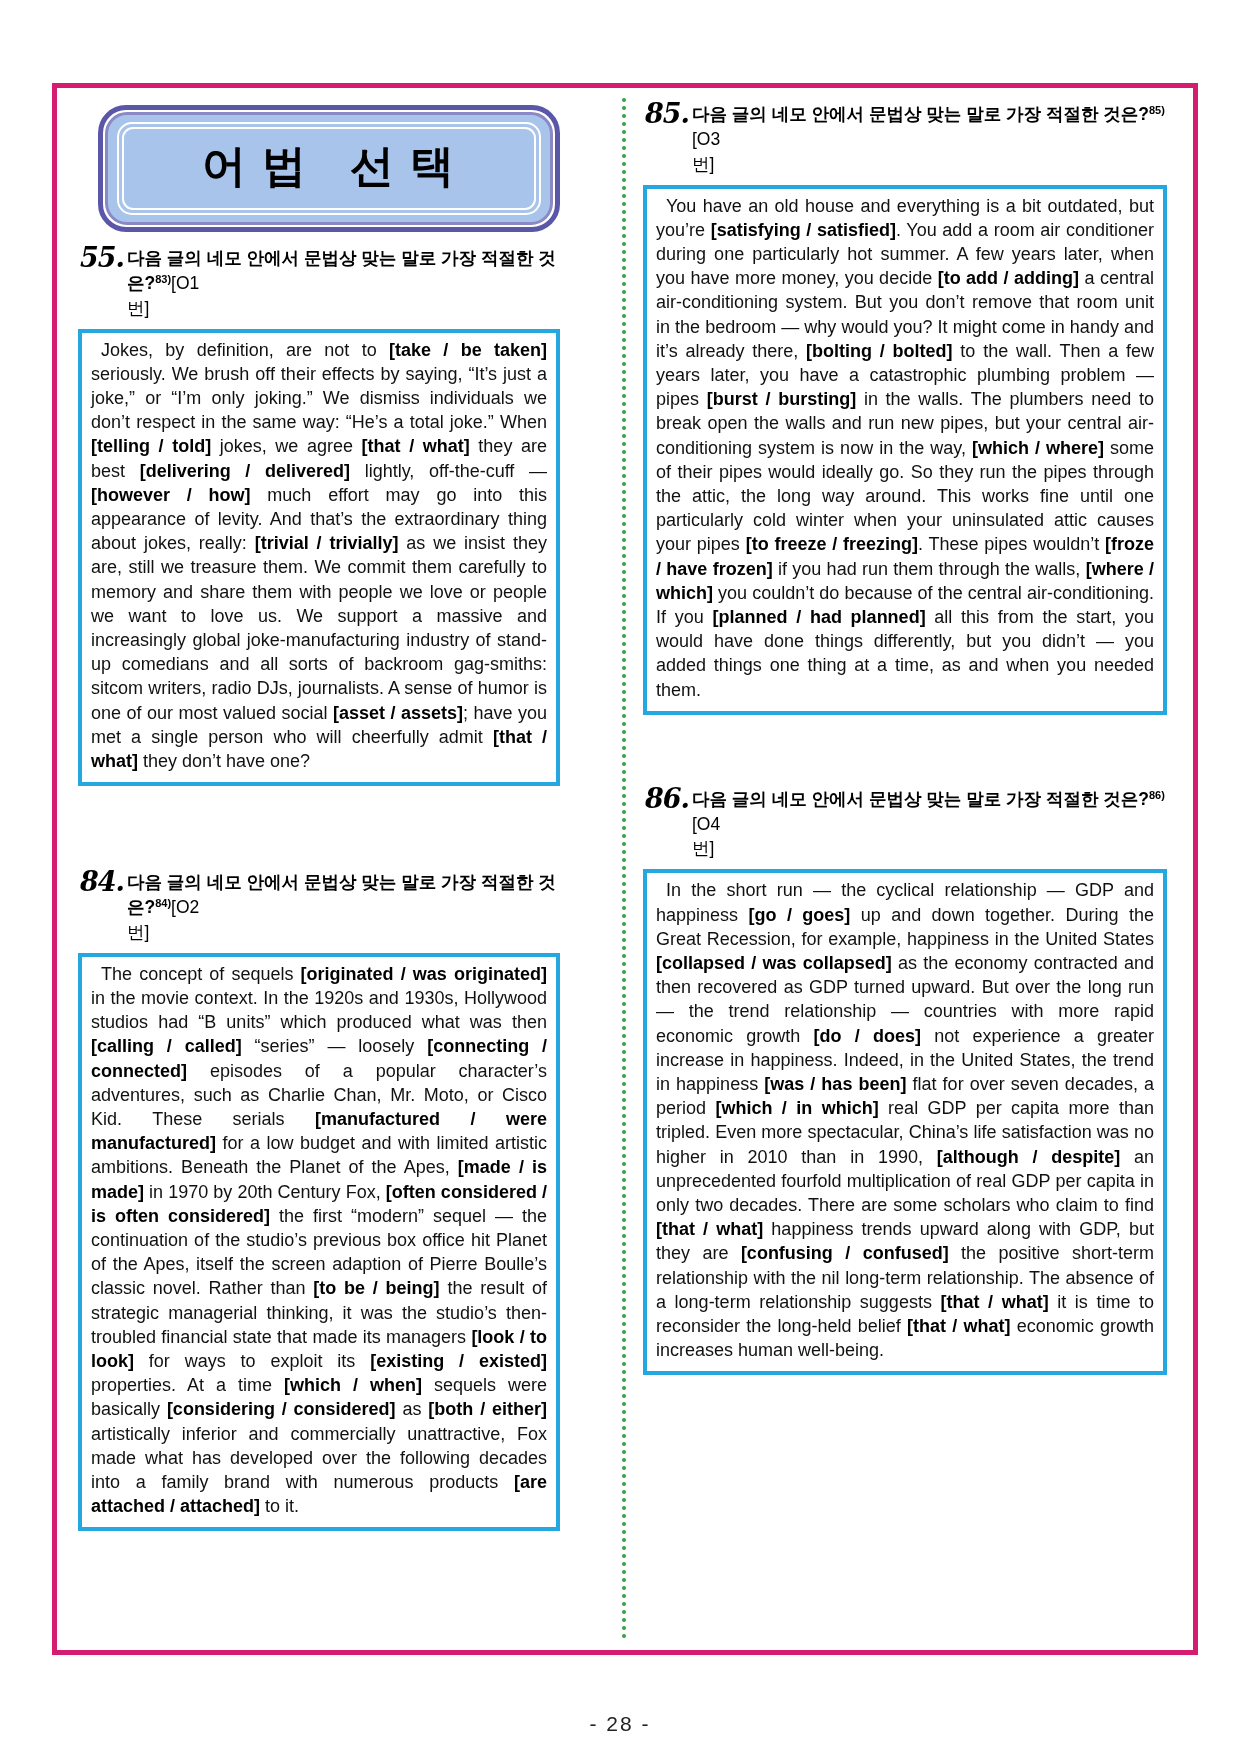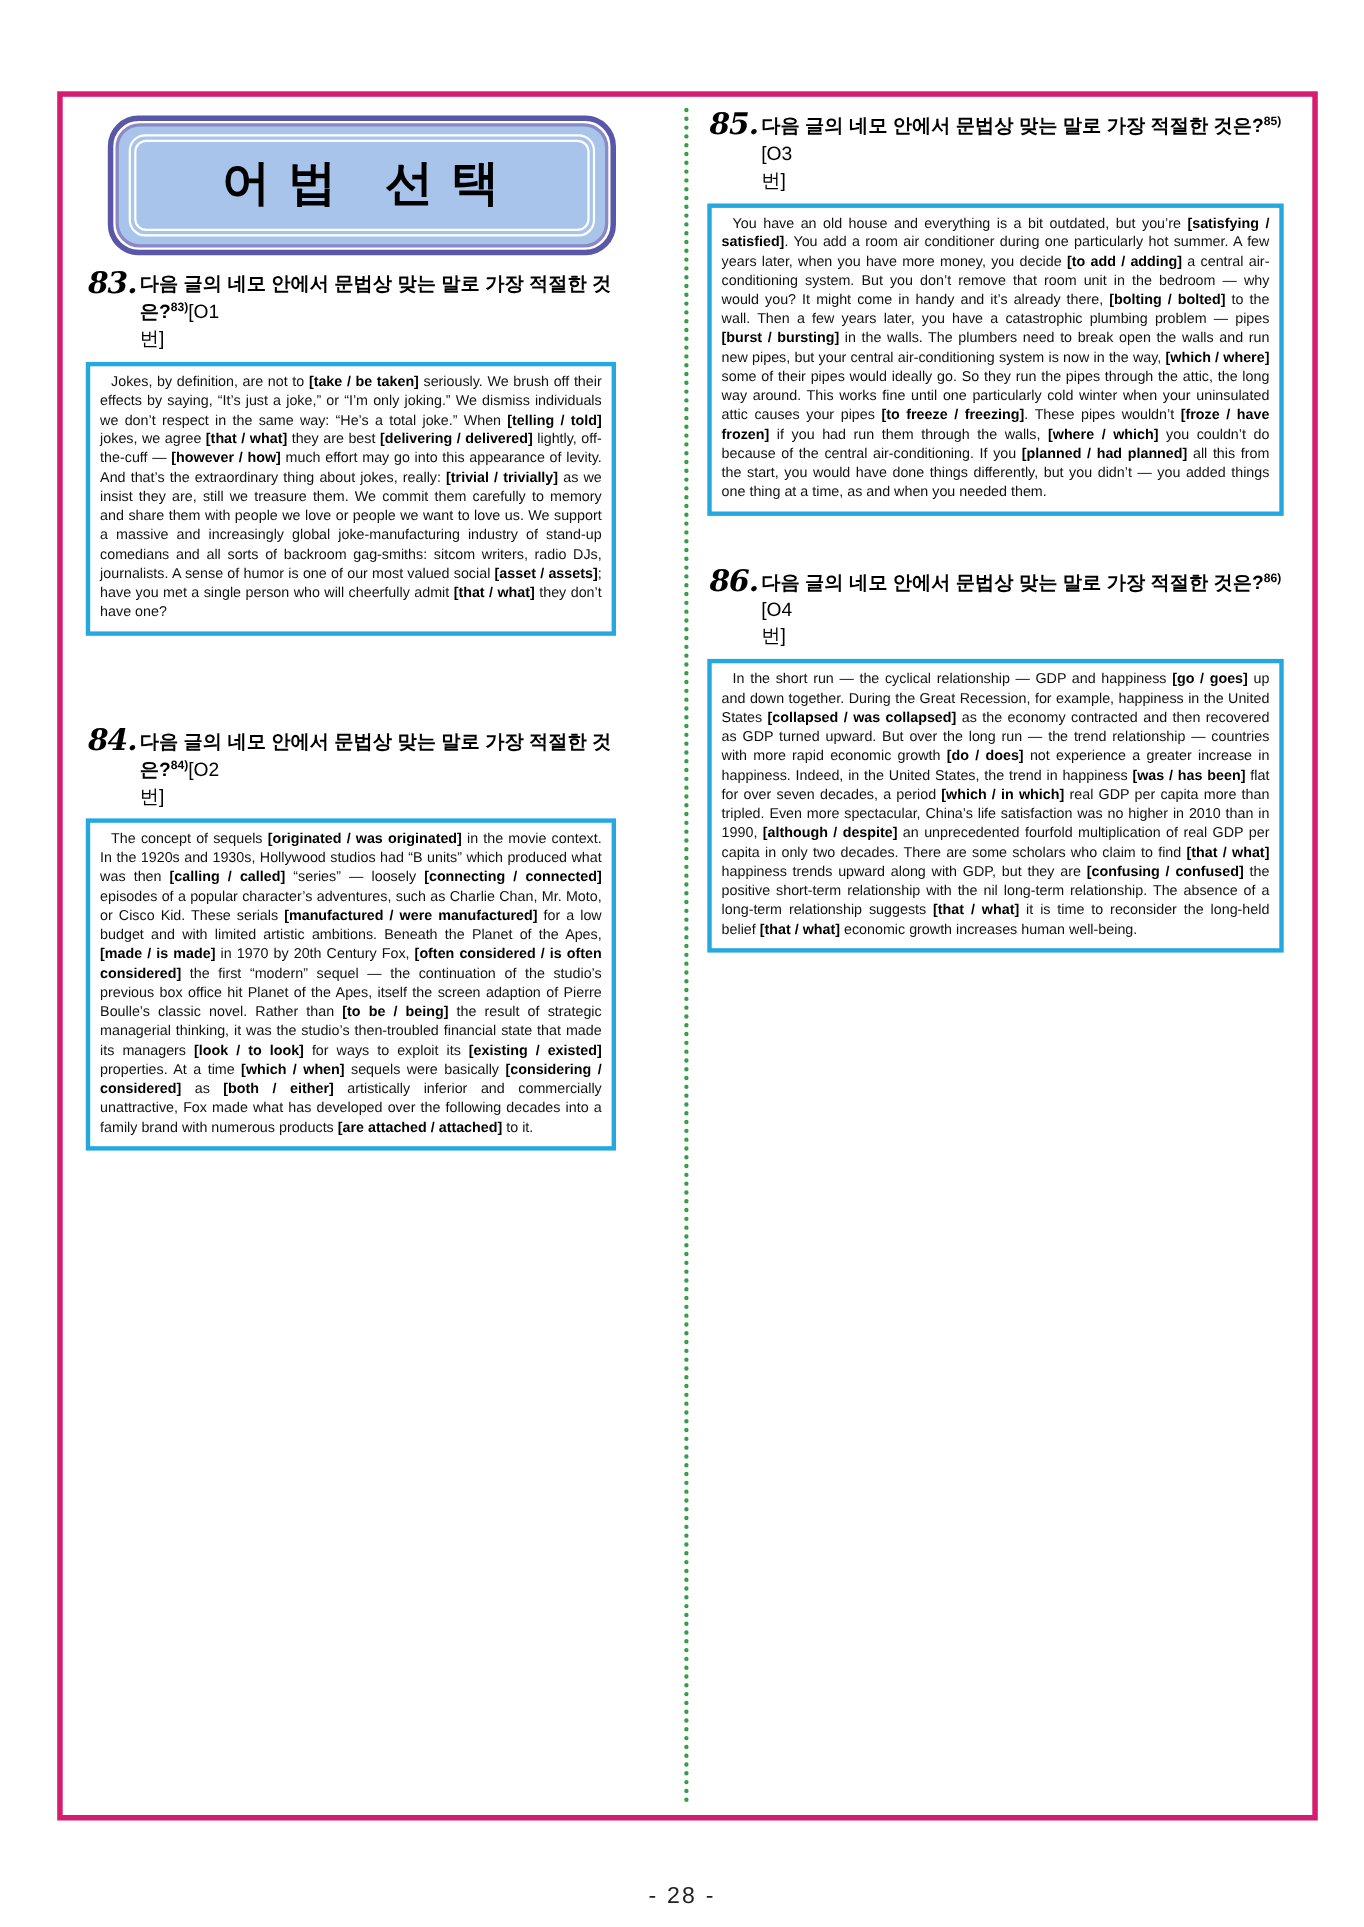--- a/index.html
+++ b/index.html
@@ -32,26 +32,26 @@
              font-size:17.5px; font-weight:bold; line-height:1.42; color:#000; }
   .qnum { position:absolute; left:0; top:-7px;
           font-family:"DejaVu Serif","Liberation Serif",serif;
           font-style:italic; font-weight:bold; font-size:27px; letter-spacing:-1px; }
   .fnote { font-size:11px; font-weight:bold; vertical-align:6px; }
   .tagp  { font-weight:normal; }
   .tag2  { display:block; font-weight:normal; }
 
   
   .pbox { border:4px solid #25a7e0; box-sizing:border-box; padding:5px 9px 9px;
-          font-size:13px; line-height:1.345; text-align:justify;
+          font-size:18px; line-height:1.345; text-align:justify;
           text-indent:10px; color:#111; }
   .pbox b { font-weight:bold; color:#000; }
 
   .sec2-left  { margin-top:84px; }
-  .sec2-right { margin-top:48px; }
+  .sec2-right { margin-top:72px; }
 
   .pageno { position:absolute; top:1712px; left:0; width:100%;
             text-align:center; font-size:21px; color:#222; letter-spacing:2px; }
 </style>
 </head>
 <body>
 
 <div class="frame">
   <div class="columns">
 
@@ -62,21 +62,21 @@
           <div class="t3">
             <div class="t4">
               <span class="title-text">어법 선택</span>
             </div>
           </div>
         </div>
       </div>
 
       <section>
         <div class="qheader">
-          <span class="qnum">83.</span><span>다음 글의 네모 안에서 문법상 맞는 말로 가장 적절한 것은?</span><span class="fnote">83)</span><span class="tagp">[O1</span><span class="tag2">번]</span>
+          <span class="qnum">55.</span><span>다음 글의 네모 안에서 문법상 맞는 말로 가장 적절한 것은?</span><span class="fnote">83)</span><span class="tagp">[O1</span><span class="tag2">번]</span>
         </div>
         <div class="pbox">
           <span>Jokes, by definition, are not to <b>[take / be taken]</b> seriously. We brush off their effects by saying, “It’s just a joke,” or “I’m only joking.” We dismiss individuals we don’t respect in the same way: “He’s a total joke.” When <b>[telling / told]</b> jokes, we agree <b>[that / what]</b> they are best <b>[delivering / delivered]</b> lightly, off-the-cuff — <b>[however / how]</b> much effort may go into this appearance of levity. And that’s the extraordinary thing about jokes, really: <b>[trivial / trivially]</b> as we insist they are, still we treasure them. We commit them carefully to memory and share them with people we love or people we want to love us. We support a massive and increasingly global joke-manufacturing industry of stand-up comedians and all sorts of backroom gag-smiths: sitcom writers, radio DJs, journalists. A sense of humor is one of our most valued social <b>[asset / assets]</b>; have you met a single person who will cheerfully admit <b>[that / what]</b> they don’t have one?</span>
         </div>
       </section>
 
       <section class="sec2-left">
         <div class="qheader">
           <span class="qnum">84.</span><span>다음 글의 네모 안에서 문법상 맞는 말로 가장 적절한 것은?</span><span class="fnote">84)</span><span class="tagp">[O2</span><span class="tag2">번]</span>
         </div>

